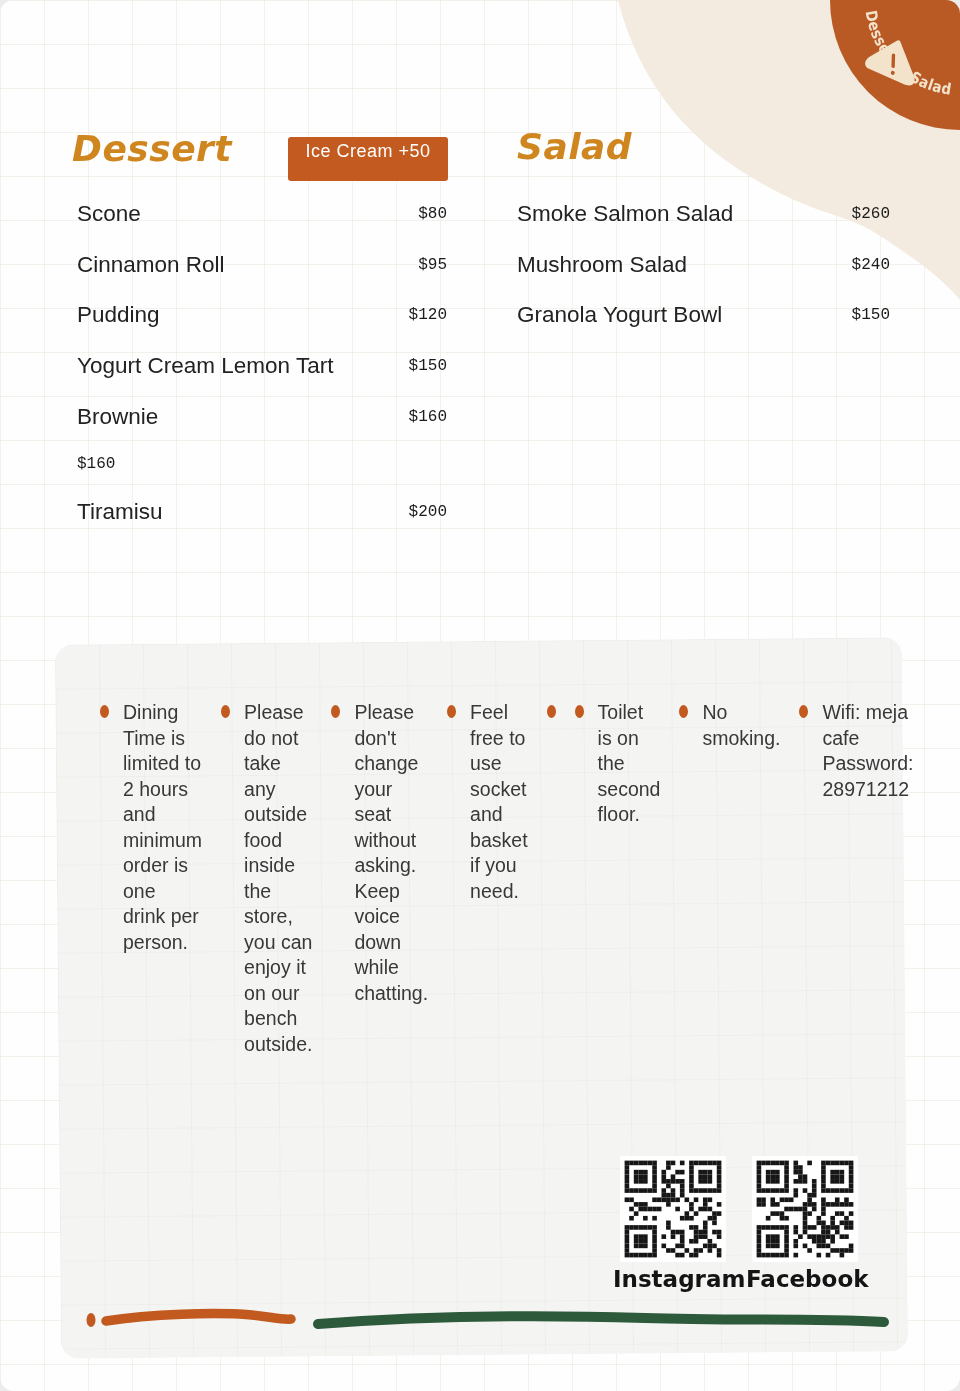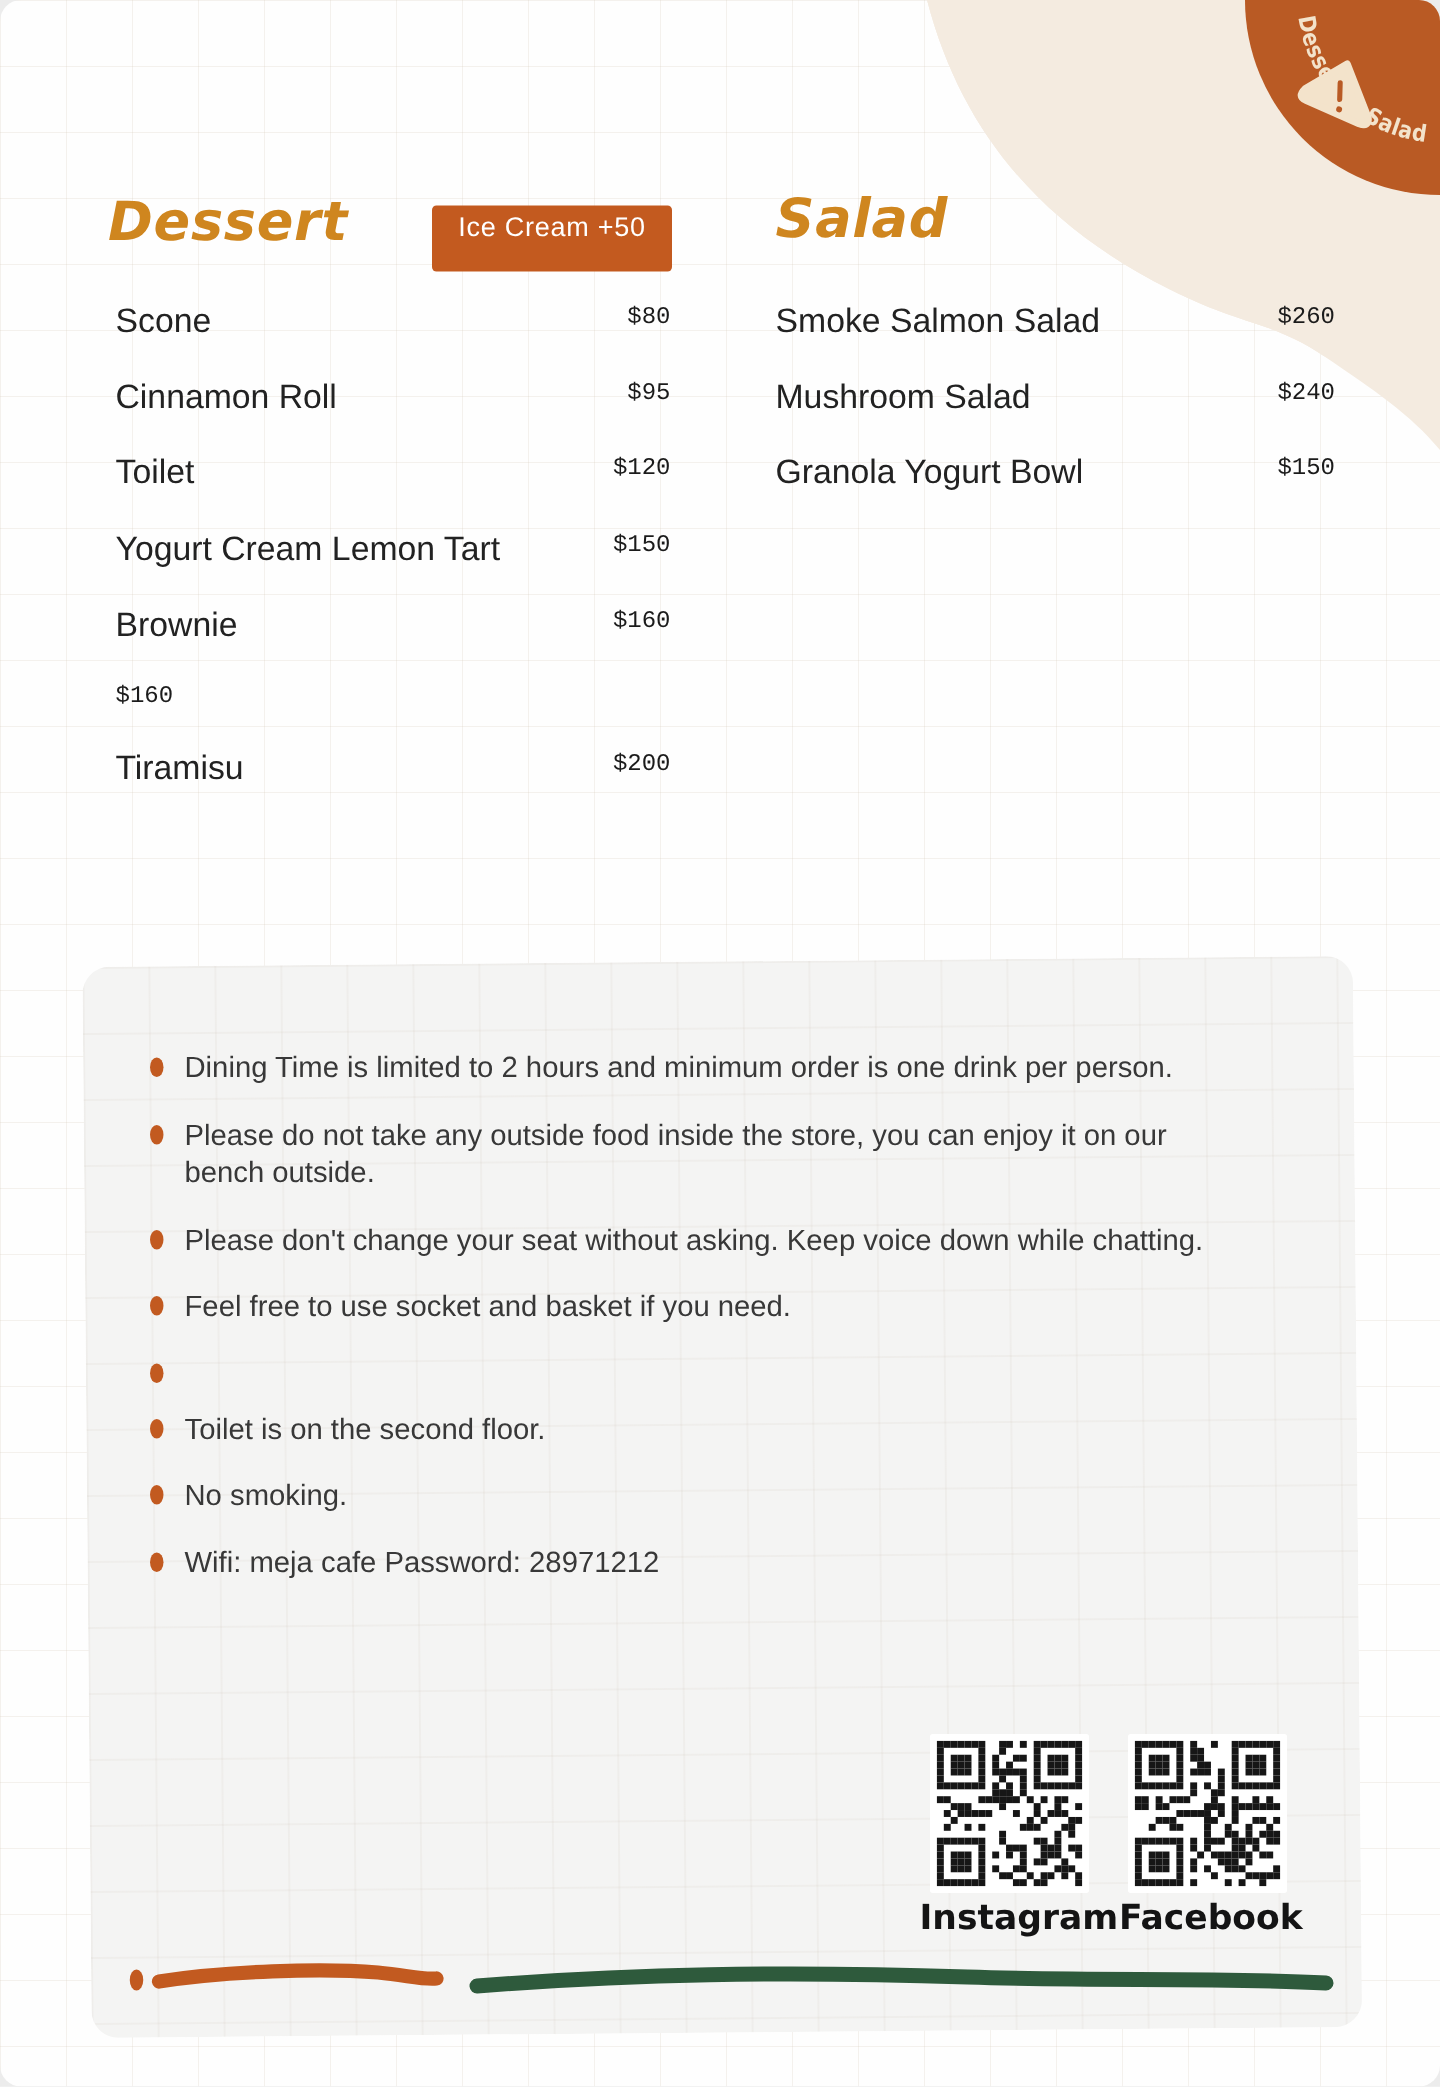--- a/index.html
+++ b/index.html
@@ -26,33 +26,33 @@
   .title-salad{left:517px;top:126px;}
   .icecream-badge{
     position:absolute;left:288px;top:137px;width:160px;height:44px;
     background:#c35a1f;color:#ffffff;border-radius:3px;
     font-size:18px;line-height:28px;text-align:center;letter-spacing:0.5px;
   }
   
   .menu-col{position:absolute;top:202px;}
   .menu-col.left{left:77px;width:370px;}
   .menu-col.right{left:517px;width:373px;}
-  .menu-row{display:flex;justify-content:space-between;align-items:flex-start;margin-bottom:26.7px;gap:31px;}
+  .menu-row{display:flex;justify-content:space-between;align-items:center;margin-bottom:26.7px;gap:31px;}
   .item-name{font-size:22.5px;line-height:24px;color:#222222;}
   .item-price{font-family:"Liberation Mono", monospace;font-size:16px;color:#1b1b1b;}
   
   .panel-bg{
     position:absolute;left:58px;top:641px;width:847px;height:714px;
     background-color:#f4f4f3;border-radius:18px;transform:rotate(-0.5deg);
     background-image:
       linear-gradient(to right, rgba(200,190,175,0.12) 1px, transparent 1px),
       linear-gradient(to bottom, rgba(200,190,175,0.12) 1px, transparent 1px);
     background-size:44px 44px;
   }
-  .notes{position:absolute;left:100px;top:700px;width:790px;display:flex;flex-direction:column;gap:19px;}
+  .notes{position:absolute;left:100px;top:700px;width:790px;display:flex;flex-direction:row;gap:19px;}
   .note{display:flex;gap:14px;align-items:flex-start;}
   .bullet{flex:0 0 auto;width:9px;height:13px;border-radius:50%;background:#c25a20;margin-top:5px;}
   .note-text{font-size:19.5px;line-height:25.5px;color:#383838;}
   
   .qr{position:absolute;width:106px;height:106px;}
   .qr-instagram{left:620px;top:1156px;}
   .qr-facebook{left:752px;top:1156px;}
   .qr-label{
     position:absolute;top:1266px;width:120px;text-align:center;
     font-family:"DejaVu Sans", sans-serif;font-weight:700;
@@ -92,21 +92,21 @@
   <div class="menu-col left">
     <div class="menu-row">
       <span class="item-name">Scone</span>
       <span class="item-price">$80</span>
     </div>
     <div class="menu-row">
       <span class="item-name">Cinnamon Roll</span>
       <span class="item-price">$95</span>
     </div>
     <div class="menu-row">
-      <span class="item-name">Toilet</span>
+      <span class="item-name">Pudding</span>
       <span class="item-price">$120</span>
     </div>
     <div class="menu-row">
       <span class="item-name">Yogurt Cream Lemon Tart</span>
       <span class="item-price">$150</span>
     </div>
     <div class="menu-row">
       <span class="item-name">Brownie</span>
       <span class="item-price">$160</span>
     </div>

